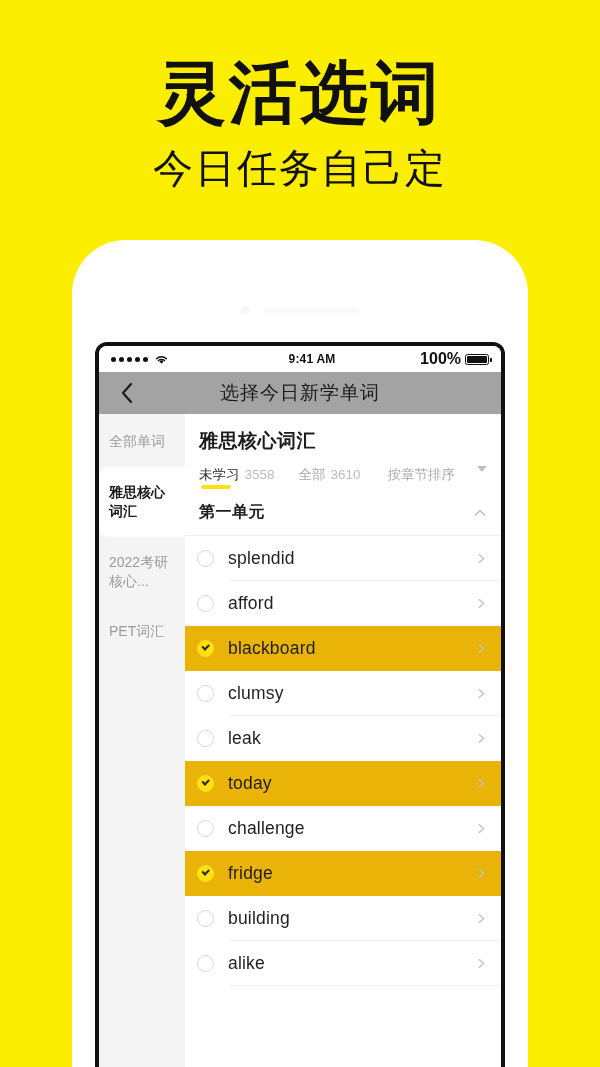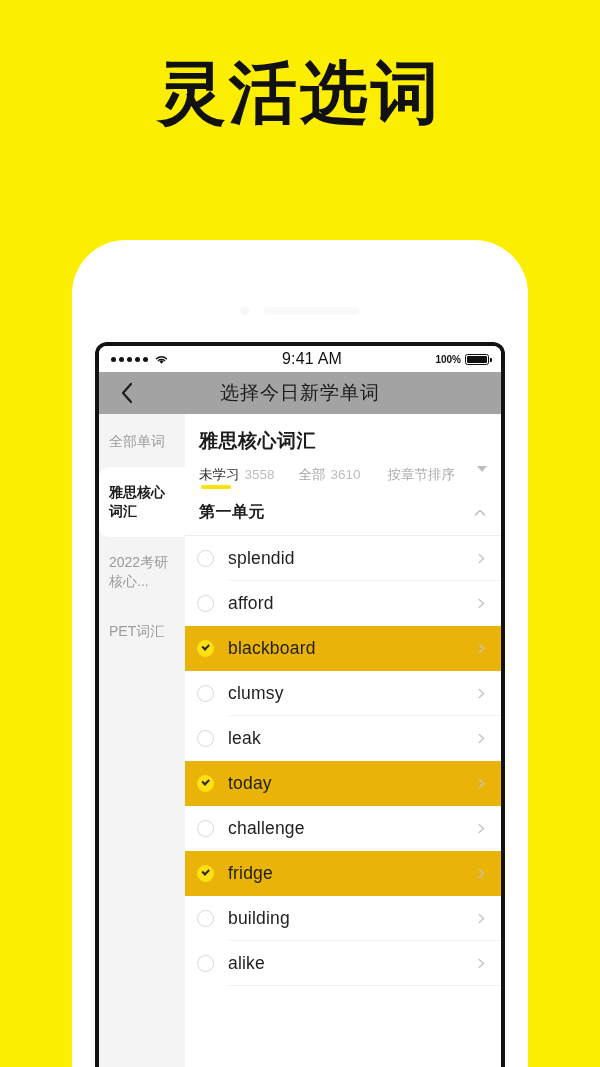--- a/index.html
+++ b/index.html
@@ -94,22 +94,22 @@
     padding: 0 12px;
     font-size: 13px;
     color: #111;
     background: #fff;
     box-sizing: border-box;
   }
   .sb-left { display: flex; align-items: center; gap: 6px; flex: 1; }
   .sb-dots { display: flex; gap: 3px; }
   .sb-dots i { width: 5px; height: 5px; border-radius: 50%; background: #111; display:block; }
   .sb-wifi { width: 15px; height: 11px; display:block; }
-  .sb-center { font-size: 16px; font-weight: 400; letter-spacing: .2px; padding-left: 24px; }
-  .sb-right { flex: 1; display: flex; align-items: center; justify-content: flex-end; gap: 4px; font-size: 10px; font-weight:600;}
+  .sb-center { font-size: 12px; font-weight: 700; letter-spacing: .2px; padding-left: 24px; }
+  .sb-right { flex: 1; display: flex; align-items: center; justify-content: flex-end; gap: 4px; font-size: 16px; font-weight:600;}
   .battery {
     width: 24px; height: 11px;
     border: 1.5px solid #111;
     border-radius: 2.5px;
     position: relative;
     box-sizing: border-box;
     padding: 1px;
   }
   .battery::after{
     content:""; position:absolute; right:-3.5px; top:3px;
@@ -301,20 +301,21 @@
   .chev-right {
     margin-left: auto;
     width: 11px; height: 11px;
   }
 </style>
 </head>
 <body>
 
 <div class="promo">
   <h1 class="promo-title">灵活选词</h1>
+  <p class="promo-sub">今日任务自己定</p>
 </div>
 
 <div class="phone">
 
   <div class="phone-speaker">
     <span class="phone-cam"></span>
     <span class="phone-grill"></span>
   </div>
 
   <div class="screen">

